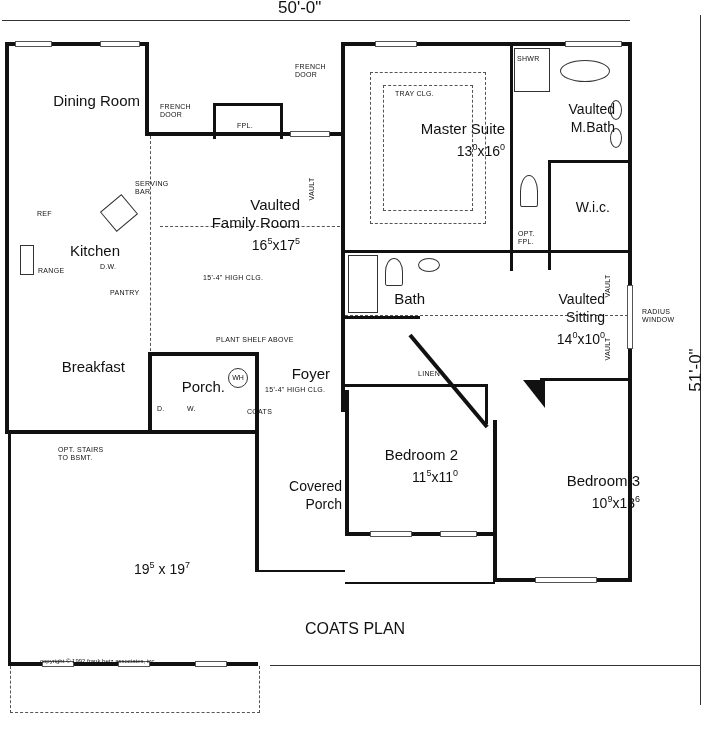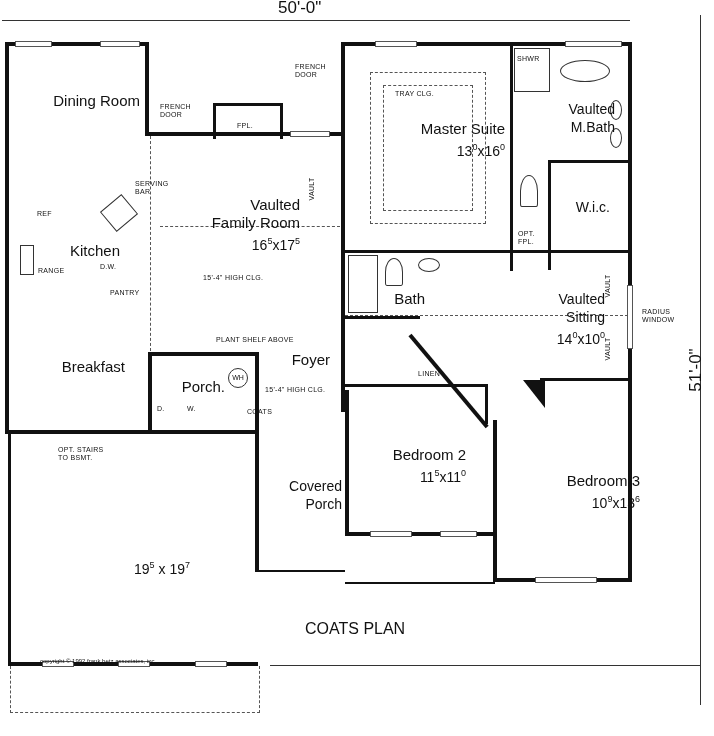--- a/index.html
+++ b/index.html
@@ -119,25 +119,25 @@
 <div class="room" style="left:375px;top:290px;width:50px;">Bath</div>
 <div class="room" style="left:505px;top:290px;width:100px;font-size:14px;">
   <div>Vaulted</div>
   <div>Sitting</div>
   <div class="dim"><span>14</span><sup>0</sup>x<span>10</span><sup>0</sup></div>
 </div>
 <div class="room" style="left:25px;top:358px;width:100px;">Breakfast</div>
 <div class="room" style="left:165px;top:378px;width:60px;">Porch.</div>
 <div class="note" style="left:157px;top:405px;">D.</div>
 <div class="note" style="left:187px;top:405px;">W.</div>
-<div class="room" style="left:270px;top:351px;width:60px;">Foyer</div>
+<div class="room" style="left:270px;top:365px;width:60px;">Foyer</div>
 <div class="note" style="left:265px;top:386px;">15'-4" HIGH CLG.</div>
 <div class="note" style="left:247px;top:408px;">COATS</div>
 <div class="note" style="left:418px;top:370px;">LINEN</div>
-<div class="room" style="left:356px;top:446px;width:110px;">
+<div class="room" style="left:348px;top:446px;width:110px;">
   <div>Bedroom 2</div>
   <div class="dim"><span>11</span><sup>5</sup>x<span>11</span><sup>0</sup></div>
 </div>
 <div class="room" style="left:530px;top:472px;width:110px;">
   <div>Bedroom 3</div>
   <div class="dim"><span>10</span><sup>9</sup>x<span>13</span><sup>6</sup></div>
 </div>
 <div class="room" style="left:262px;top:477px;width:80px;font-size:14px;">
   <div>Covered</div>
   <div>Porch</div>

